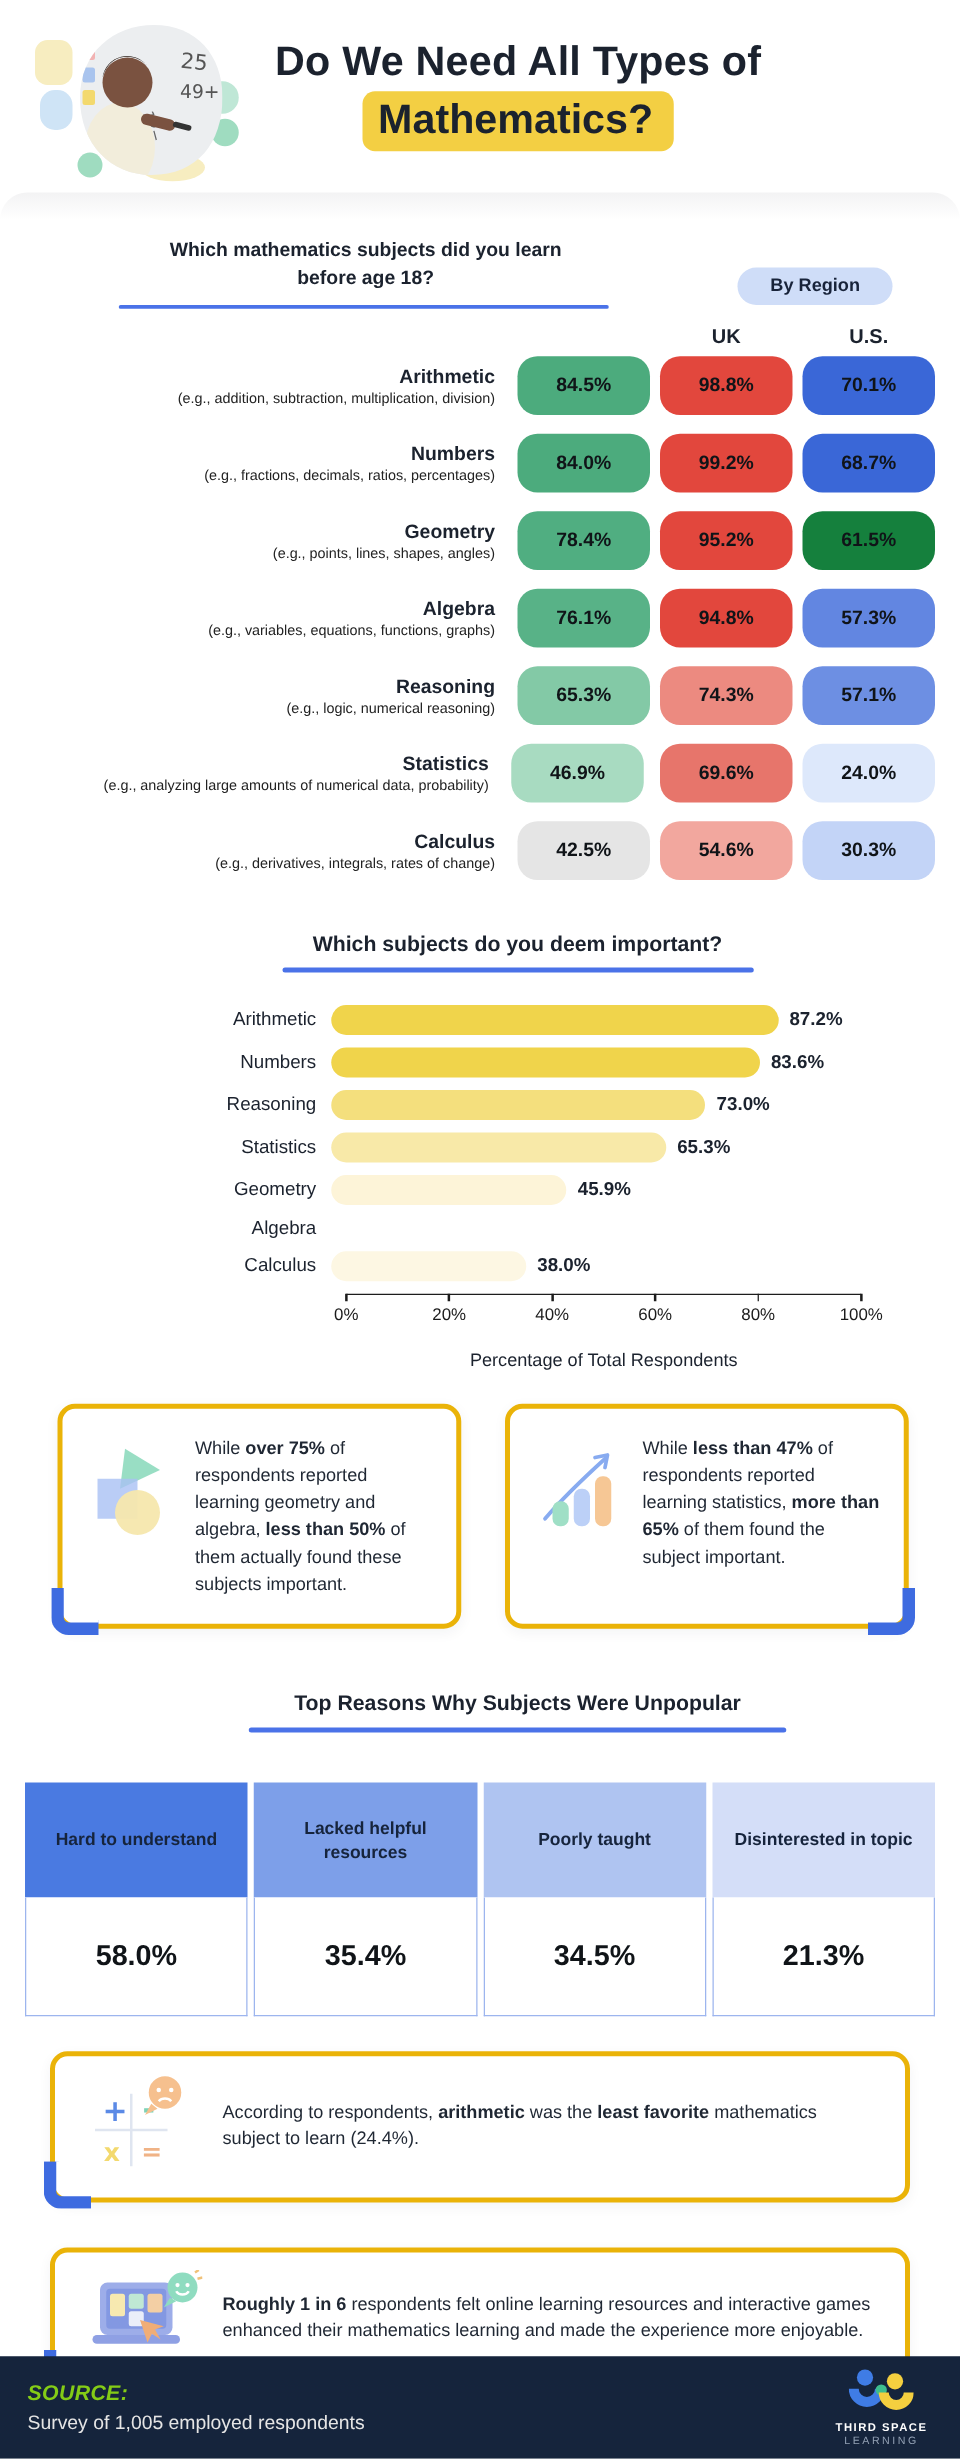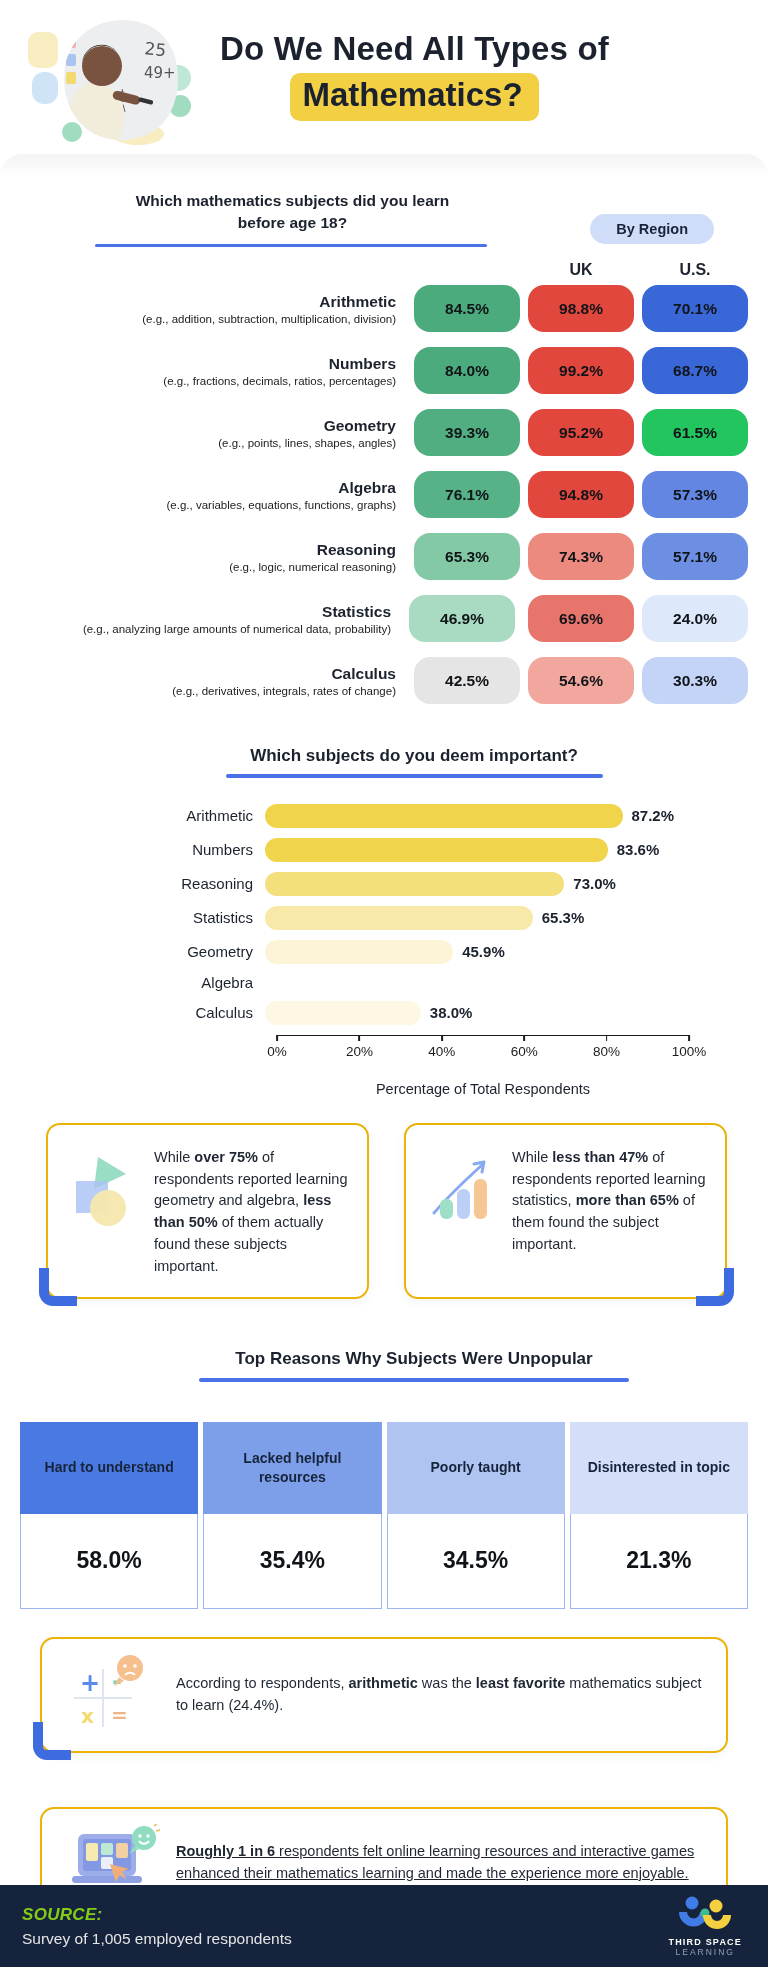--- a/index.html
+++ b/index.html
@@ -44,21 +44,21 @@
   .btrack{width:410px;display:flex;align-items:center;}
   .bar{height:24px;border-radius:12px;}
   .bval{font-weight:700;font-size:15px;margin-left:9px;white-space:nowrap;}
   .axis{margin-left:265px;width:412px;position:relative;height:40px;}
   .axline{border-top:1.8px solid #1c1c1c;}
   .tick{position:absolute;top:0;width:1.8px;height:6px;background:#1c1c1c;transform:translateX(-50%);}
   .tlabel{position:absolute;top:9px;transform:translateX(-50%);font-size:13.5px;color:#1c1c1c;}
   .xlabel{margin:6px 0 0 265px;width:412px;text-align:center;font-size:14.5px;}
   
   .cbrow{margin:26px 41px 0 46px;display:flex;gap:35px;}
-  .cbox{position:relative;background:#fff;border:2px solid #eab308;border-radius:14px;
+  .cbox{position:relative;background:#fff;border:4px solid #eab308;border-radius:14px;
         box-shadow:0 3px 10px rgba(20,30,60,.05);padding:22px 18px 20px 20px;
         display:flex;align-items:flex-start;box-sizing:border-box;}
   .cbrow .cbox{flex:1;min-height:162px;}
   .cicon{flex:0 0 86px;padding-top:4px;}
   .ctext{font-size:14.5px;line-height:1.5;color:#1f2733;}
   .ctext b{font-weight:700;}
   .brkL{position:absolute;left:-9px;bottom:-9px;width:28px;height:28px;
         border-left:10px solid #3e6be0;border-bottom:10px solid #3e6be0;border-bottom-left-radius:14px;}
   .brkR{position:absolute;right:-9px;bottom:-9px;width:28px;height:28px;
         border-right:10px solid #3e6be0;border-bottom:10px solid #3e6be0;border-bottom-right-radius:14px;}
@@ -156,23 +156,23 @@
       </div>
     <div class="pill" style="background: rgb(76, 171, 125);">84.0%</div>
     <div class="pill" style="background: rgb(226, 71, 61);">99.2%</div>
     <div class="pill" style="background: rgb(58, 103, 215);">68.7%</div>
   </div>
   <div class="srow">
     <div class="slabel">
         <div class="sname">Geometry</div>
         <div class="sex">(e.g., points, lines, shapes, angles)</div>
       </div>
-    <div class="pill" style="background: rgb(80, 174, 129);">39.3%</div>
+    <div class="pill" style="background: rgb(80, 174, 129);">78.4%</div>
     <div class="pill" style="background: rgb(226, 71, 61);">95.2%</div>
-    <div class="pill" style="background: #22c55e;">61.5%</div>
+    <div class="pill" style="background: #15803d;">61.5%</div>
   </div>
   <div class="srow">
     <div class="slabel">
         <div class="sname">Algebra</div>
         <div class="sex">(e.g., variables, equations, functions, graphs)</div>
       </div>
     <div class="pill" style="background: rgb(88, 178, 135);">76.1%</div>
     <div class="pill" style="background: rgb(226, 71, 61);">94.8%</div>
     <div class="pill" style="background: rgb(98, 134, 225);">57.3%</div>
   </div>
@@ -342,21 +342,21 @@
         <circle cx="59" cy="13" r="1.8" fill="#ffffff"></circle>
         <circle cx="69" cy="13" r="1.8" fill="#ffffff"></circle>
         <path d="M59 22 a6 5 0 0 1 10 0" stroke="#ffffff" stroke-width="2" fill="none"></path>
       </svg>
     </div>
     <div class="ctext"><span>According to respondents, </span><b>arithmetic</b><span> was the </span><b>least favorite</b><span> mathematics subject to learn (24.4%).</span></div>
     <div class="brkL"></div>
   </div>
 </div>
 
-<div class="wide wide2" style="margin-top:54px;text-decoration:underline;">
+<div class="wide wide2" style="margin-top:36px;">
   <div class="cbox">
     <div class="cicon">
       <svg width="94" height="74" viewBox="0 0 94 74">
         <rect x="12" y="10" width="58" height="42" rx="6" fill="#9dade9"></rect>
         <rect x="17" y="15" width="48" height="32" rx="3" fill="#8398e2"></rect>
         <rect x="20" y="19" width="12" height="18" rx="2" fill="#f7e9b0"></rect>
         <rect x="35" y="19" width="12" height="12" rx="2" fill="#bfe8d4"></rect>
         <rect x="50" y="19" width="12" height="15" rx="2" fill="#f3cfa4"></rect>
         <rect x="35" y="33" width="12" height="12" rx="2" fill="#fdfdfd" opacity="0.85"></rect>
         <rect x="6" y="52" width="70" height="7" rx="3.5" fill="#8fa0e4"></rect>

